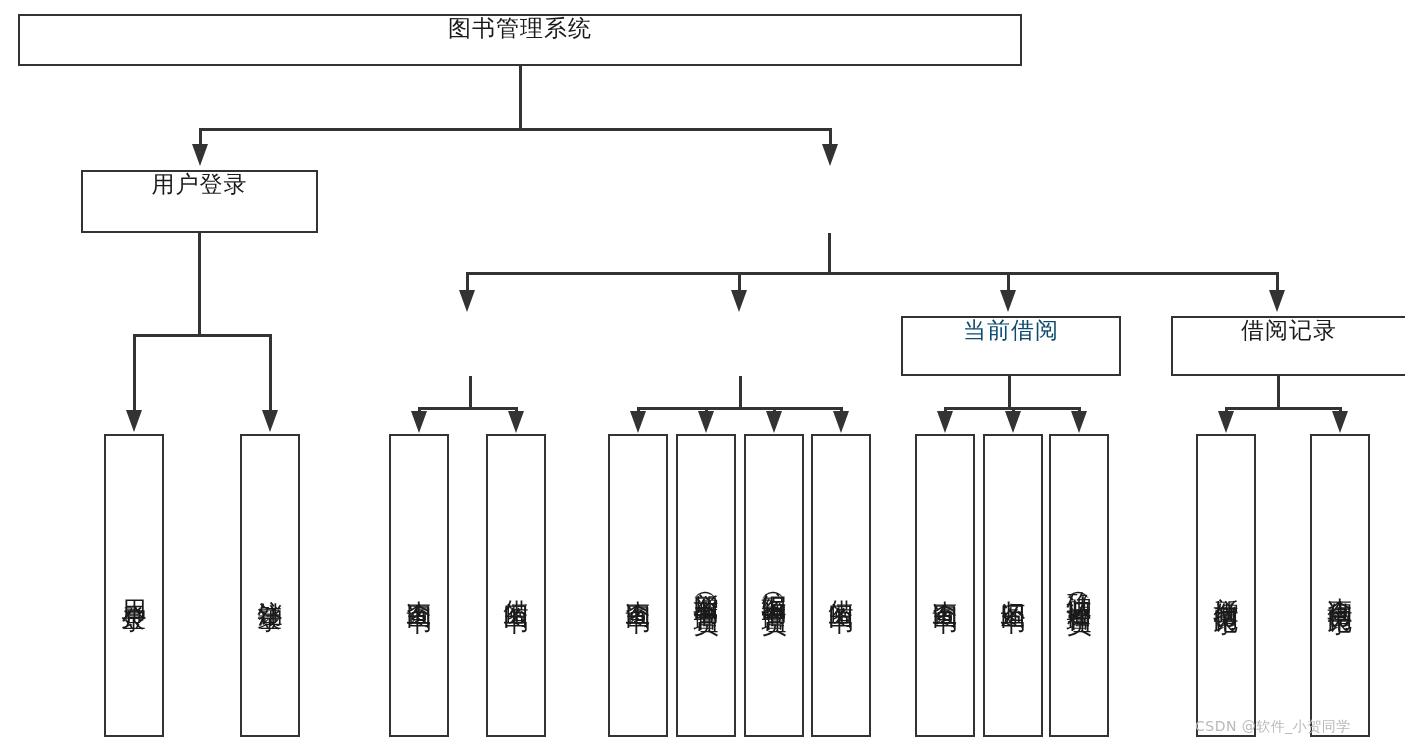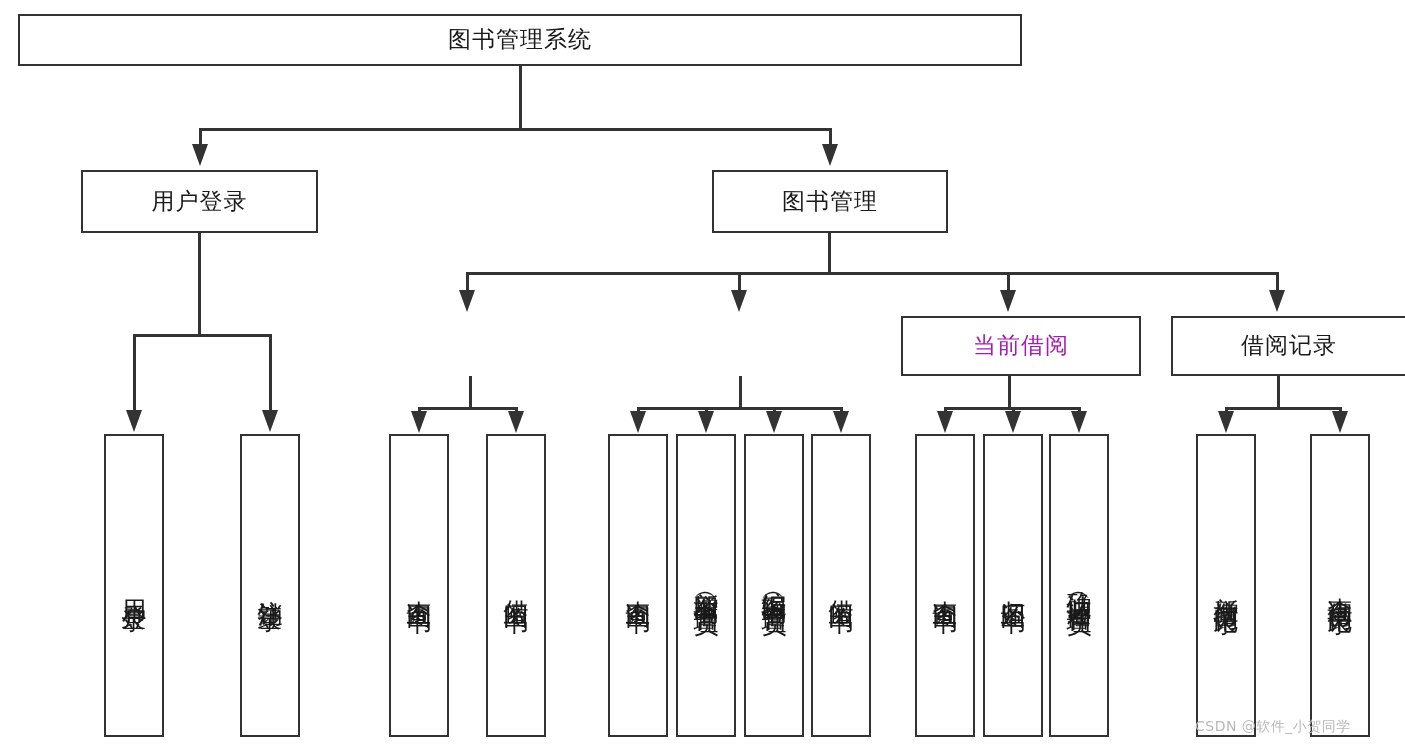--- a/index.html
+++ b/index.html
@@ -5,21 +5,21 @@
   html,body{margin:0;padding:0;background:#ffffff;}
   body{font-family:"DejaVu Sans","Liberation Sans",sans-serif;}
   #canvas{position:relative;width:1405px;height:747px;background:#ffffff;overflow:hidden;}
 
   .node{
     position:absolute;
     box-sizing:border-box;
     border:2.5px solid #333333;
     background:#ffffff;
     display:flex;
-    align-items:center;
+    align-items:flex-start;
     justify-content:center;
     color:#1a1a1a;
   }
   .node .lbl{
     display:block;
     text-align:center;
     line-height:1.12;
     white-space:nowrap;
   }
   
@@ -69,43 +69,40 @@
   <div class="vline" style="left: 519px; top: 66px; height: 64px; background: rgb(51, 51, 51);"></div>
   <div class="hline" style="left: 199px; top: 128px; width: 632px; background: rgb(51, 51, 51);"></div>
   <div class="vline" style="left: 199px; top: 128px; height: 16px; background: rgb(51, 51, 51);"></div>
   <div class="vline" style="left: 829px; top: 128px; height: 16px; background: rgb(51, 51, 51);"></div>
   <div class="arrow" style="left: 192px; top: 144px; border-top-color: rgb(51, 51, 51);"></div>
   <div class="arrow" style="left: 822px; top: 144px; border-top-color: rgb(51, 51, 51);"></div>
 
   <div class="node h-node" style="left: 81px; top: 170px; width: 237px; height: 63px; border-color: rgb(51, 51, 51); background: rgb(255, 255, 255); color: rgb(26, 26, 26);">
     <span class="lbl">用户登录</span>
   </div>
-  <div class="node h-node" style="left: 712px; top: 170px; width: 236px; height: 63px; border-color: rgb(51, 51, 51); background: rgb(255, 255, 255); color: rgb(26, 26, 26);">
-    <span class="lbl">图书管理</span>
-  </div>
 
   <div class="vline" style="left: 198px; top: 233px; height: 101px; background: rgb(51, 51, 51);"></div>
   <div class="hline" style="left: 133px; top: 334px; width: 137px; background: rgb(51, 51, 51);"></div>
   <div class="vline" style="left: 133px; top: 334px; height: 78px; background: rgb(51, 51, 51);"></div>
   <div class="vline" style="left: 269px; top: 334px; height: 78px; background: rgb(51, 51, 51);"></div>
   <div class="arrow" style="left: 126px; top: 410px; border-top-color: rgb(51, 51, 51);"></div>
   <div class="arrow" style="left: 262px; top: 410px; border-top-color: rgb(51, 51, 51);"></div>
 
   <div class="vline" style="left: 828px; top: 233px; height: 39px; background: rgb(51, 51, 51);"></div>
   <div class="hline" style="left: 466px; top: 272px; width: 812px; background: rgb(51, 51, 51);"></div>
   <div class="vline" style="left: 466px; top: 272px; height: 20px; background: rgb(51, 51, 51);"></div>
   <div class="vline" style="left: 738px; top: 272px; height: 20px; background: rgb(51, 51, 51);"></div>
   <div class="vline" style="left: 1007px; top: 272px; height: 20px; background: rgb(51, 51, 51);"></div>
   <div class="vline" style="left: 1276px; top: 272px; height: 20px; background: rgb(51, 51, 51);"></div>
   <div class="arrow" style="left: 459px; top: 290px; border-top-color: rgb(51, 51, 51);"></div>
   <div class="arrow" style="left: 731px; top: 290px; border-top-color: rgb(51, 51, 51);"></div>
   <div class="arrow" style="left: 1000px; top: 290px; border-top-color: rgb(51, 51, 51);"></div>
   <div class="arrow" style="left: 1269px; top: 290px; border-top-color: rgb(51, 51, 51);"></div>
 
-  <div class="node h-node" style="left: 901px; top: 316px; width: 240px; height: 60px; border-color: rgb(51, 51, 51); background: rgb(255, 255, 255); color: #a21caf;">
+  <div class="node h-node" style="left: 901px; top: 316px; width: 220px; height: 60px; border-color: rgb(51, 51, 51); background: rgb(255, 255, 255); color: #0c4a6e;">
     <span class="lbl">当前借阅</span>
   </div>
   <div class="node h-node" style="left: 1171px; top: 316px; width: 236px; height: 60px; border-color: rgb(51, 51, 51); background: rgb(255, 255, 255); color: rgb(26, 26, 26);">
     <span class="lbl">借阅记录</span>
   </div>
 
   <div class="vline" style="left: 469px; top: 376px; height: 32px; background: rgb(51, 51, 51);"></div>
   <div class="hline" style="left: 418px; top: 407px; width: 99px; background: rgb(51, 51, 51);"></div>
   <div class="vline" style="left: 418px; top: 407px; height: 6px; background: rgb(51, 51, 51);"></div>
   <div class="vline" style="left: 515px; top: 407px; height: 6px; background: rgb(51, 51, 51);"></div>

